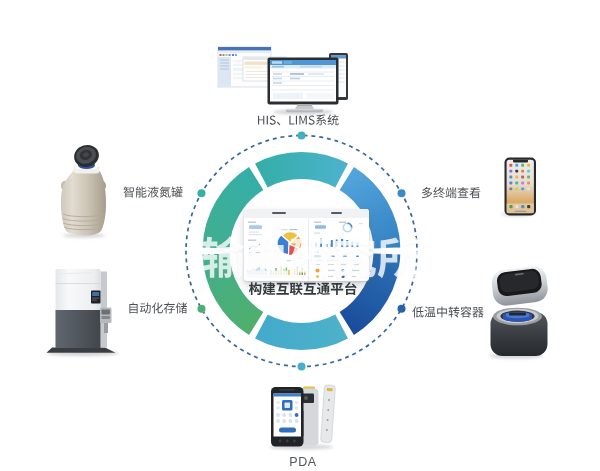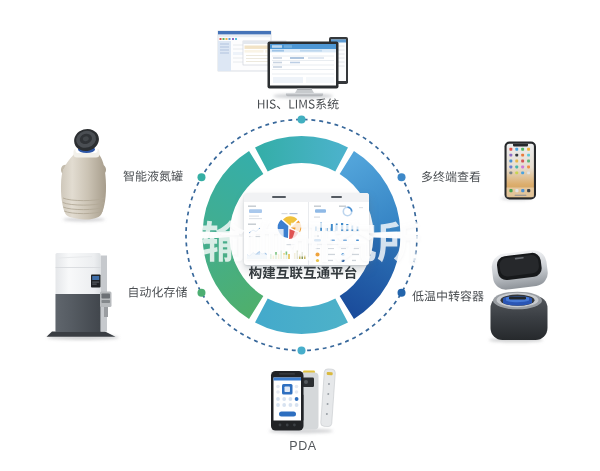--- a/index.html
+++ b/index.html
@@ -1,18 +1,18 @@
 <!DOCTYPE html>
 <html><head>
 <meta charset="utf-8">
 <style>
   html,body{margin:0;padding:0;}
   body{width:600px;height:471px;position:relative;overflow:hidden;
        background:#ffffff;font-family:"Liberation Sans","DejaVu Sans",sans-serif;}
-  #stage{position:absolute;left:0;top:0;width:600px;height:334px;}
+  #stage{position:absolute;left:0;top:16px;width:600px;height:334px;}
   #base-svg{position:absolute;left:0;top:0;z-index:1;}
   #dashboard-card{position:absolute;left:244px;top:193px;width:125px;height:71.5px;
       background:#ffffff;border-radius:3px;z-index:2;
       box-shadow:0 5px 10px rgba(96,106,120,0.28), 0 1px 2px rgba(120,128,140,0.25);}
   .card-header{position:absolute;left:0;top:0;width:125px;height:8.5px;background:#f1f2f4;
       border-radius:3px 3px 0 0;}
   .hdr-title{position:absolute;top:3.2px;width:14px;height:2.2px;background:#555b62;border-radius:1px;}
   .card-divider{position:absolute;left:63.5px;top:8.5px;width:1px;height:63px;background:#e9ebee;}
   #title-svg{position:absolute;left:0;top:0;z-index:3;}
   #watermark-svg{position:absolute;left:0;top:0;z-index:4;pointer-events:none;}

